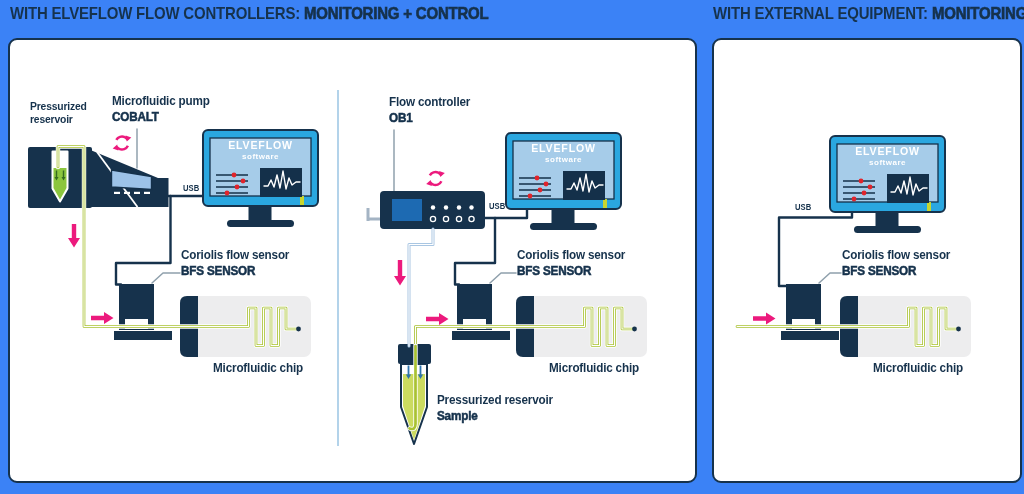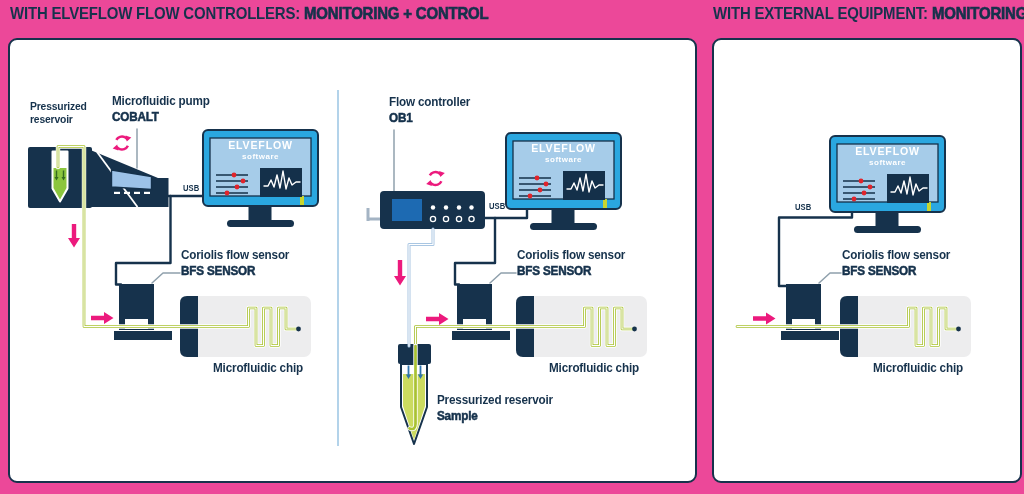--- a/index.html
+++ b/index.html
@@ -1,16 +1,16 @@
 <!DOCTYPE html>
 <html><head>
 <meta charset="utf-8">
 <style>
   html,body{margin:0;padding:0;background:#fff;}
-  #stage{position:relative;width:1024px;height:494px;background:#ec4899;overflow:hidden;
+  #stage{position:relative;width:1024px;height:494px;background:#3b82f6;overflow:hidden;
          font-family:"Liberation Sans","DejaVu Sans",sans-serif;color:#16324c;}
   .panel{position:absolute;border:2px solid #16324c;border-radius:9px;background:#fff;}
   #panel-left{left:8px;top:38px;width:685px;height:441px;}
   #panel-right{left:712px;top:38px;width:306px;height:441px;}
   svg#art{position:absolute;left:0;top:0;z-index:2;}
   .txt{position:absolute;z-index:3;white-space:nowrap;line-height:1.05;}
   .lbl{transform:scaleX(.9);transform-origin:left top;letter-spacing:-.2px;font-weight:700;font-size:13px;}
   .lbl-c{transform:scaleX(.9);transform-origin:center top;letter-spacing:-.2px;font-weight:700;
          text-align:center;font-size:13px;}
   .sm{font-size:11.5px;}

